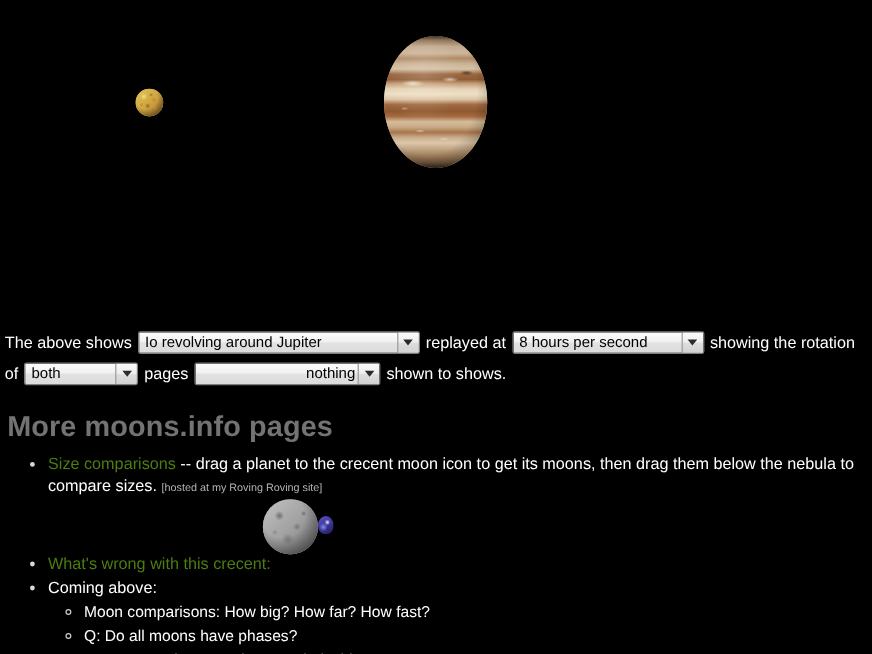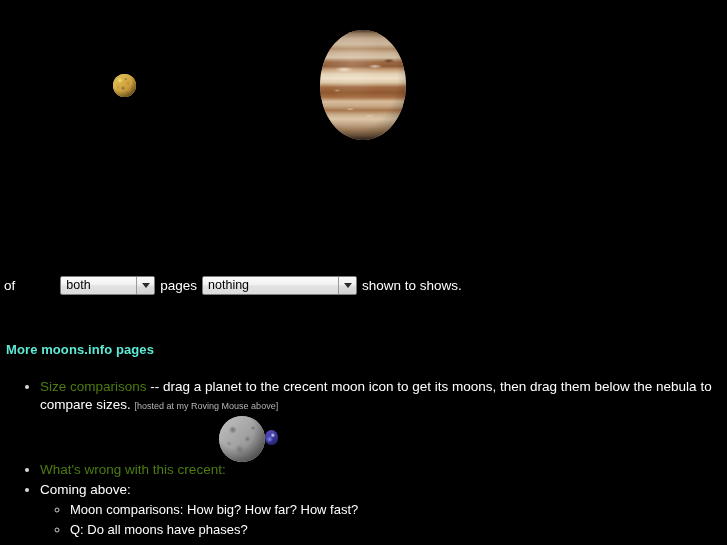--- a/index.html
+++ b/index.html
@@ -179,32 +179,32 @@
   }
   .fake-select .arrow-box::after {
     content: "";
     width: 0; height: 0;
     border-left: 4px solid transparent;
     border-right: 4px solid transparent;
     border-top: 5px solid #2b2b2b;
   }
   #sel-object  { width: 235px; }
   #sel-speed   { width: 160px; }
-  #sel-rotates { width: 95px; margin-left: 40px;  }
-  #sel-scale   { width: 155px; }
+  #sel-rotates { width: 95px;  }
+  #sel-scale   { width: 155px; justify-content: flex-end; }
 
   
   #page-heading {
     position: absolute;
     left: 6px;
     top: 342px;
     margin: 0;
-    font-size: 13px;
+    font-size: 24px;
     font-weight: bold;
-    color: #5eead4;
+    color: #737373;
     letter-spacing: 0.1px;
   }
 
   #links-list {
     position: absolute;
     left: 0;
     top: 378px;
     width: 727px;
     margin: 0;
     padding: 0 0 0 40px;
@@ -294,20 +294,37 @@
     <div class="shade"></div>
   </div>
   <div id="io">
     <div class="surface"></div>
     <div class="shade"></div>
   </div>
 </div>
 
 <div id="controls">
 
+  <div class="ctl-row">
+    <span class="txt">The above shows</span>
+
+    <span class="fake-select" id="sel-object">
+      <span class="label">Io revolving around Jupiter</span>
+      <span class="arrow-box"></span>
+    </span>
+
+    <span class="txt">replayed at</span>
+
+    <span class="fake-select" id="sel-speed">
+      <span class="label">8 hours per second</span>
+      <span class="arrow-box"></span>
+    </span>
+
+    <span class="txt">showing the rotation</span>
+  </div>
 
   <div class="ctl-row">
     <span class="txt">of</span>
 
     <span class="fake-select" id="sel-rotates">
       <span class="label">both</span>
       <span class="arrow-box"></span>
     </span>
 
     <span class="txt">pages</span>
@@ -321,21 +338,21 @@
   </div>
 
 </div>
 
 <h2 id="page-heading">More moons.info pages</h2>
 
 <ul id="links-list">
 
   <li>
     <a class="lnk" href="#">Size comparisons</a><span> -- drag a planet to the crecent moon icon to get its moons, then drag them below the nebula to compare sizes.</span>
-    <span class="small-note">[hosted at my Roving Mouse above]</span>
+    <span class="small-note">[hosted at my Roving Roving site]</span>
   </li>
 
   <li style="margin-top:46px;">
     <a class="lnk" href="#">What's wrong with this crecent:</a>
   </li>
 
   <li>
     <span>Coming above:</span>
     <ul class="sub-list">
       <li>Moon comparisons: How big? How far? How fast?</li>

